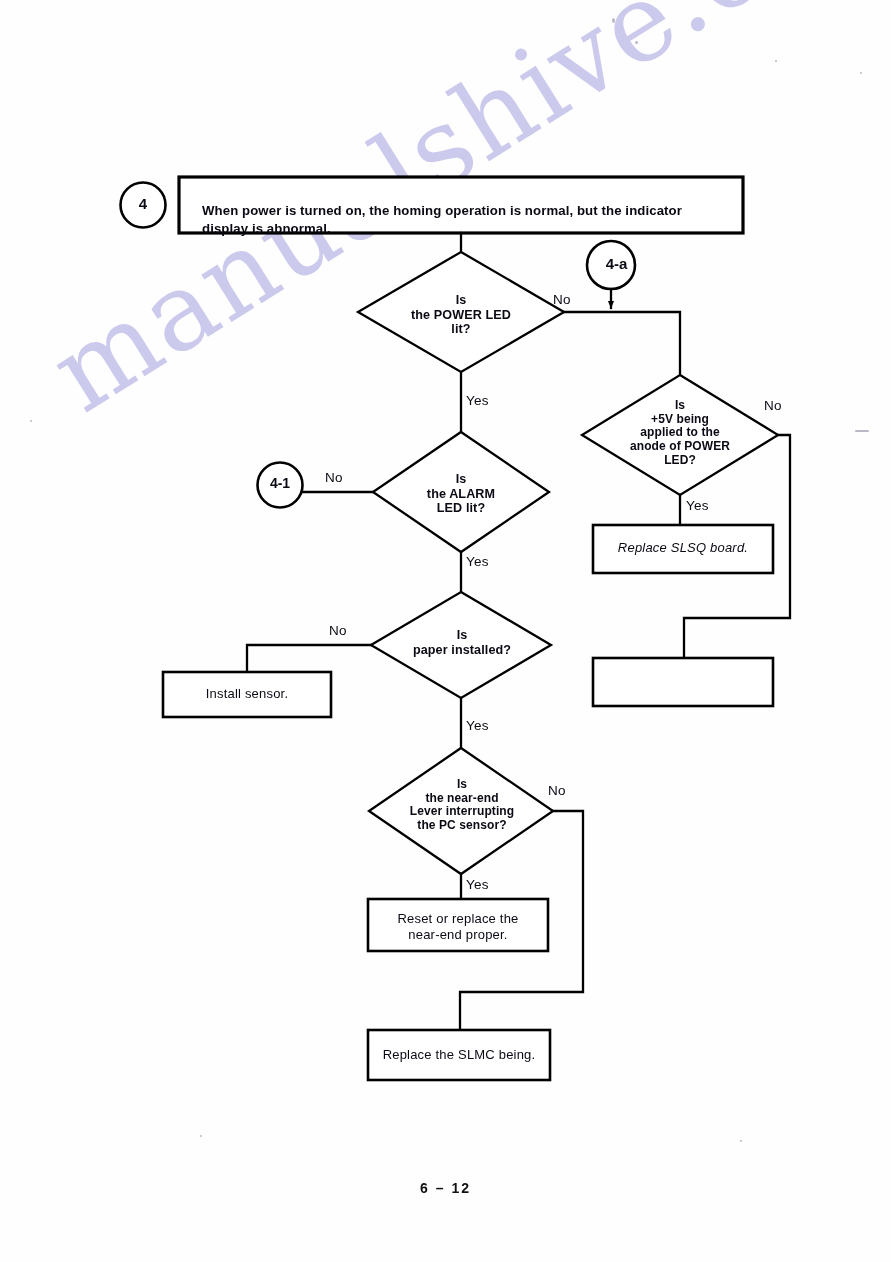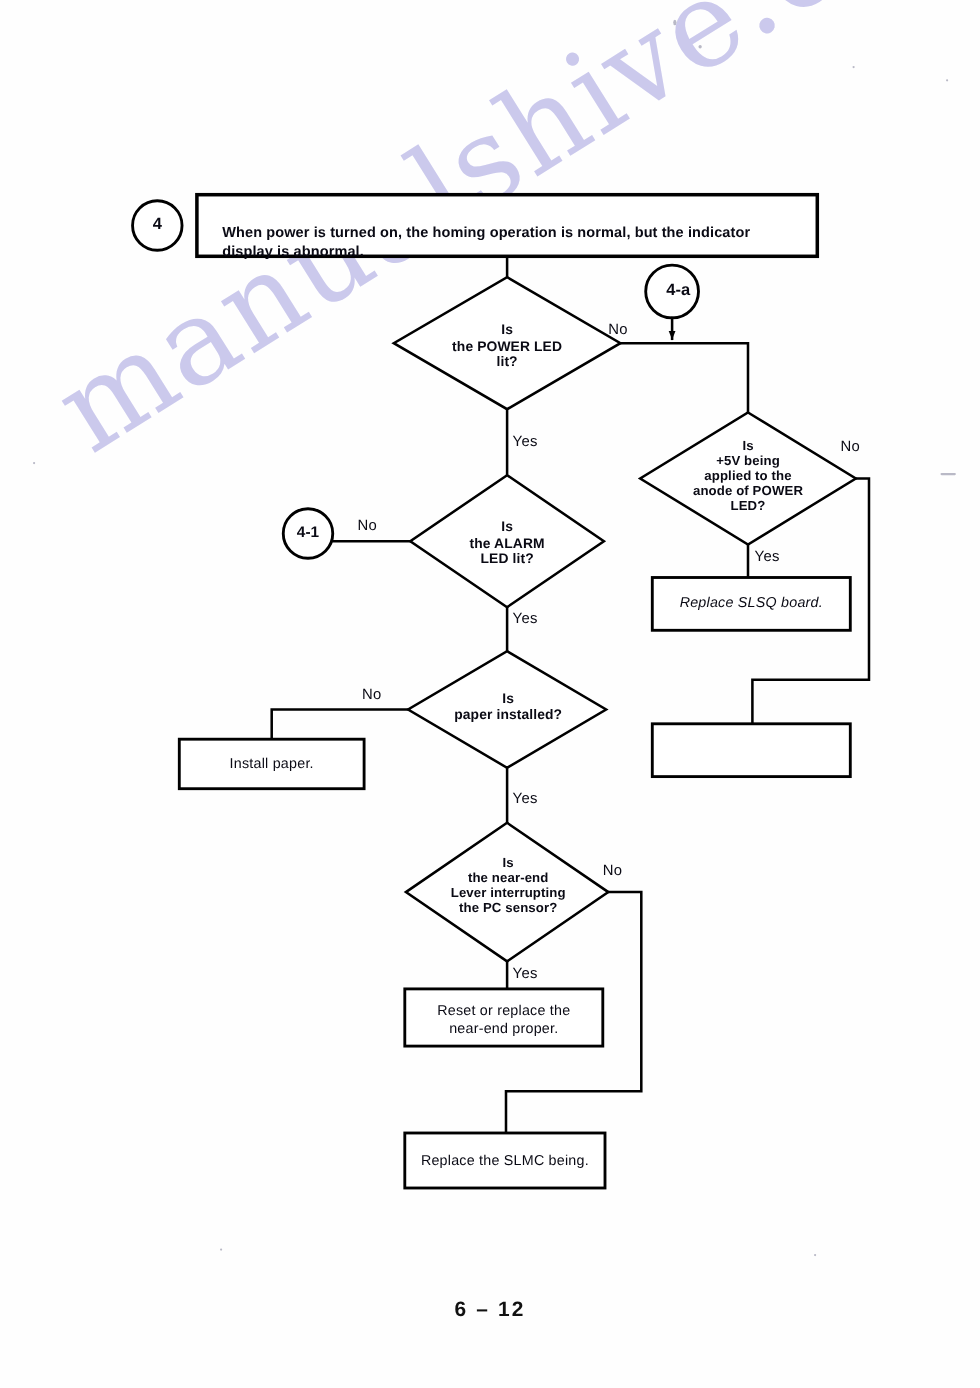--- a/index.html
+++ b/index.html
@@ -42,21 +42,21 @@
     text-align:left;letter-spacing:.1px;margin-top:16px;
   }
   .dia-text{font-size:12.6px;font-weight:700;letter-spacing:.1px;}
   .dia-text.small{font-size:12.0px;line-height:1.14;}
   .box-text{font-size:13px;font-weight:400;letter-spacing:.2px;}
   .box-text.b{font-weight:700;}
   .conn-text{font-size:15px;font-weight:700;}
   .edge-lbl{font-size:13.5px;font-weight:400;letter-spacing:.3px;}
   .pagenum{
     position:absolute;z-index:4;width:100%;text-align:center;
-    font-size:19px;font-weight:700;letter-spacing:2px;color:#111;
+    font-size:14px;font-weight:700;letter-spacing:2px;color:#111;
   }
   .circled{
     display:inline-block;width:14px;height:14px;line-height:13px;
     border:1.4px solid #000;border-radius:50%;
     font-size:10.5px;text-align:center;vertical-align:-2px;
     font-weight:700;
   }
   .speck{position:absolute;background:#b9b9c6;border-radius:50%;z-index:2;}
 </style>
 </head>
@@ -163,21 +163,21 @@
   <div class="tx edge-lbl" style="left:325px;top:470px;width:40px;text-align:left;">No</div>
   <div class="tx edge-lbl" style="left:466px;top:554px;width:40px;text-align:left;">Yes</div>
 
   <div class="tx conn-text" style="left:258px;top:475px;width:44px;font-size:14px;">4-1</div>
 
   <div class="tx dia-text" style="left:389px;top:628px;width:146px;">Is
 paper installed?</div>
   <div class="tx edge-lbl" style="left:329px;top:623px;width:40px;text-align:left;">No</div>
   <div class="tx edge-lbl" style="left:466px;top:718px;width:40px;text-align:left;">Yes</div>
 
-  <div class="tx box-text" style="left:167px;top:686px;width:160px;">Install paper.</div>
+  <div class="tx box-text" style="left:167px;top:686px;width:160px;">Install sensor.</div>
 
   <div class="tx dia-text small" style="left:383px;top:778px;width:158px;">Is
 the near-end
 Lever interrupting
 the PC sensor?</div>
   <div class="tx edge-lbl" style="left:548px;top:783px;width:40px;text-align:left;">No</div>
   <div class="tx edge-lbl" style="left:466px;top:877px;width:40px;text-align:left;">Yes</div>
 
   <div class="tx box-text" style="left:374px;top:911px;width:168px;line-height:1.25;">Reset or replace the
 near-end proper.</div>

